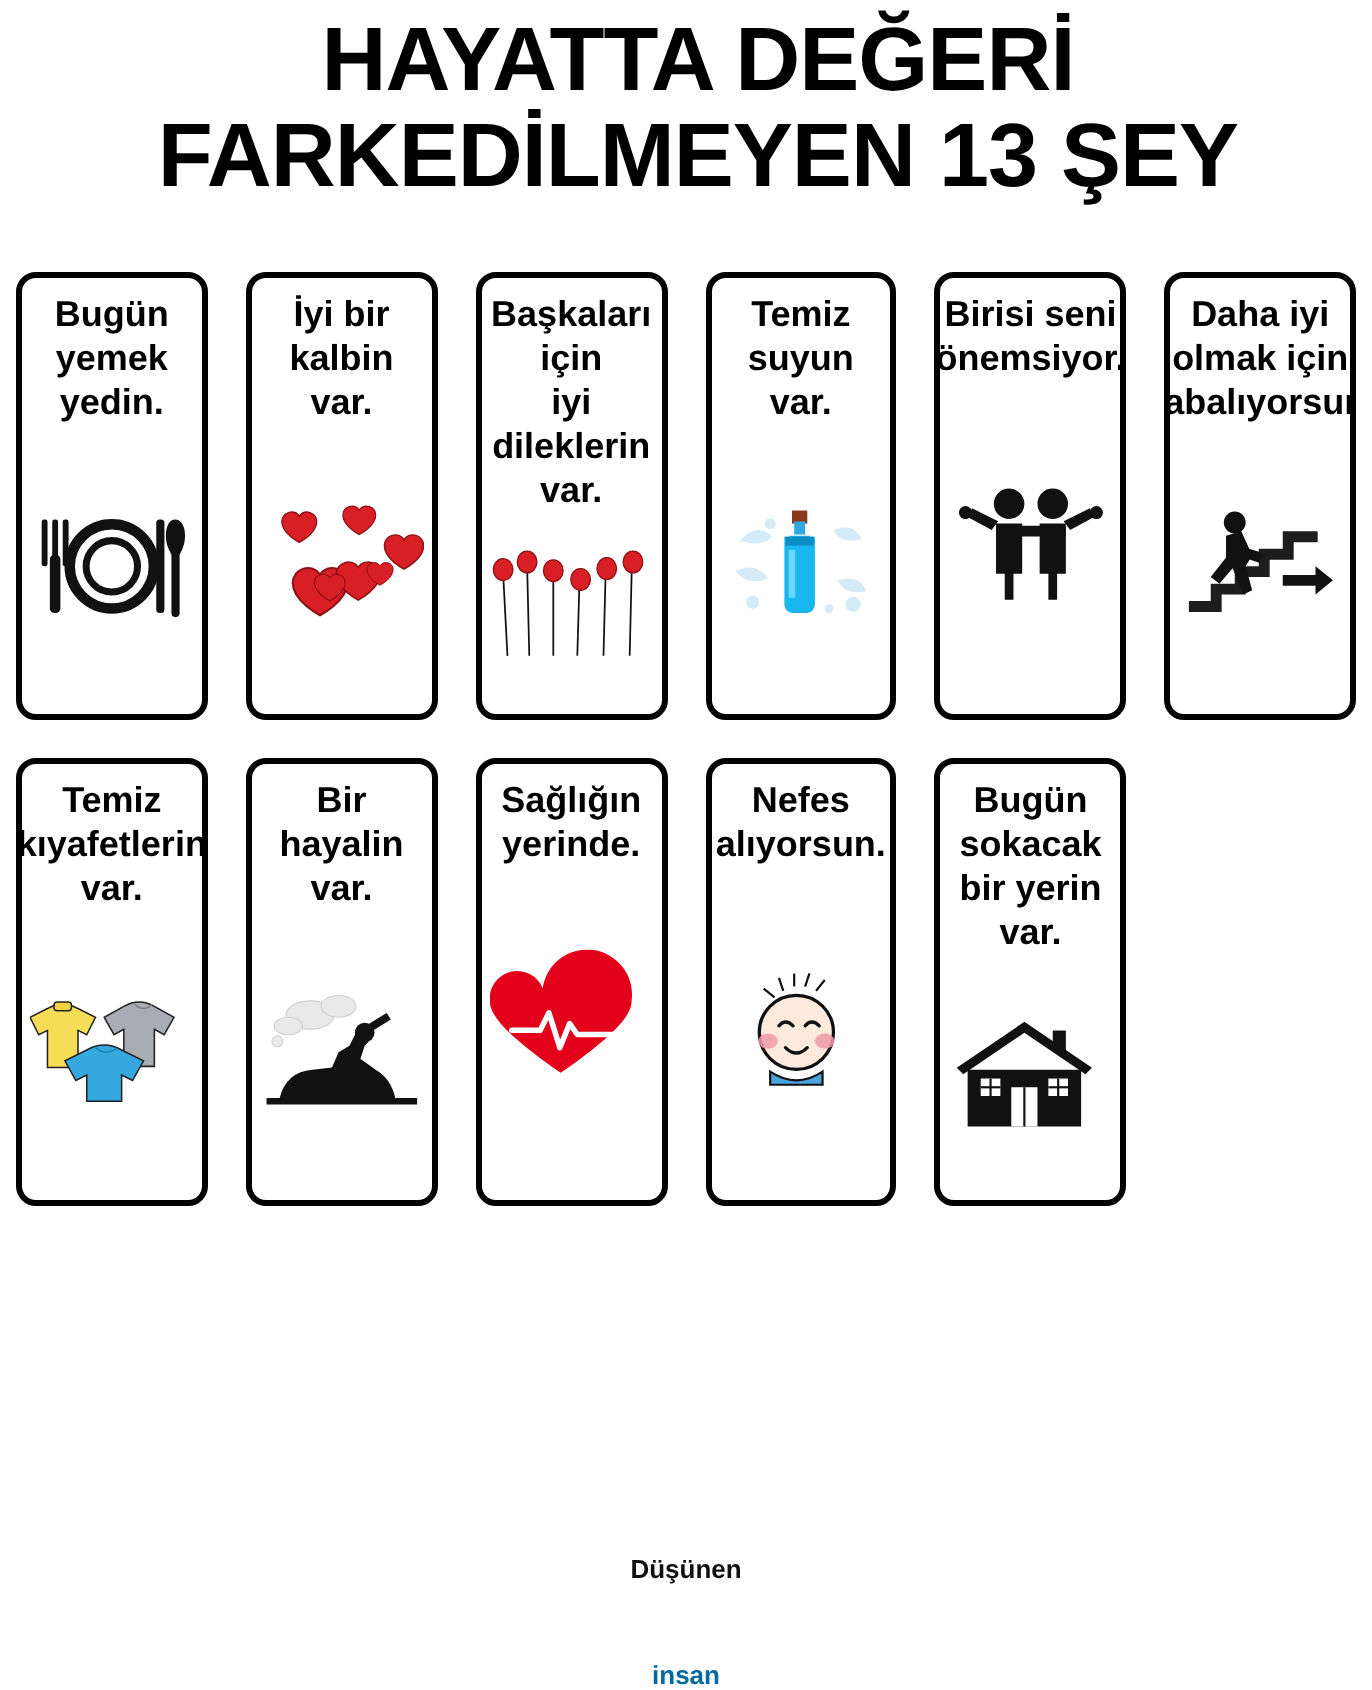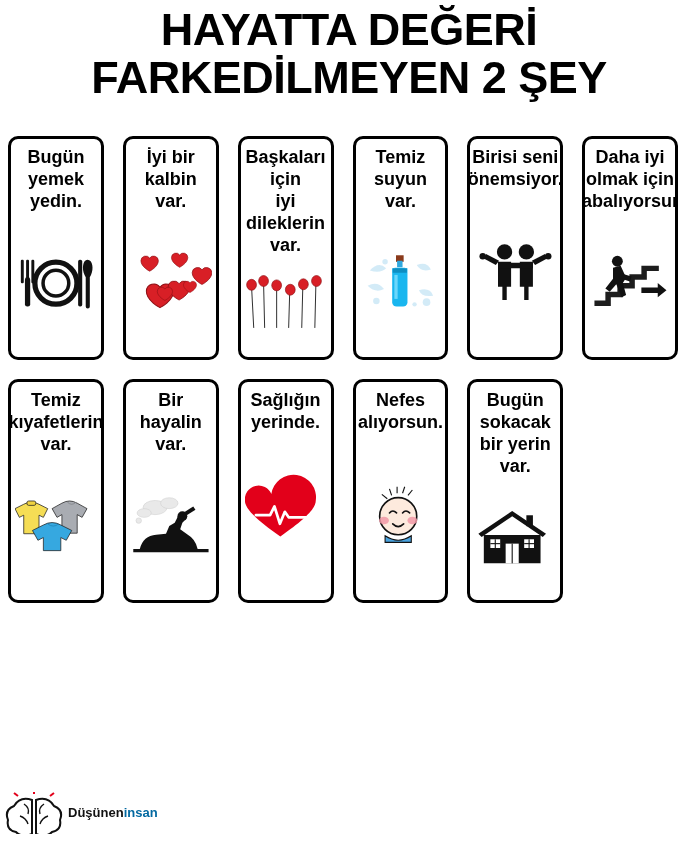--- a/index.html
+++ b/index.html
@@ -76,23 +76,25 @@
     box-sizing: border-box;
   }
   .card-art svg { display: block; }
   .footer {
     position: absolute;
     left: 0;
     right: 0;
     bottom: 0;
     height: 64px;
     display: flex;
-    flex-direction: row;
+    flex-direction: column;
     align-items: center;
+    justify-content: flex-end;
     pointer-events: none;
+    gap: 40px;
   }
   .footer-logo-text {
     font-size: 13px;
     font-weight: bold;
     line-height: 1.05;
     text-align: center;
     color: #111;
   }
   .footer-logo-sub {
     font-size: 13px;
@@ -102,21 +104,21 @@
     color: #0369a1;
   }
 </style>
 </head>
 <body>
 
 <div class="poster">
 
   <div class="title">
     <span class="title-line">HAYATTA DEĞERİ</span>
-    <span class="title-line">FARKEDİLMEYEN 2 ŞEY</span>
+    <span class="title-line">FARKEDİLMEYEN 13 ŞEY</span>
   </div>
 
   <div class="grid">
 
     <div class="card">
       <div class="card-text">Bugün yemek
 yedin.</div>
       <div class="card-art">
         <svg width="140" height="104" viewBox="0 0 140 104">
           <g fill="#111">

